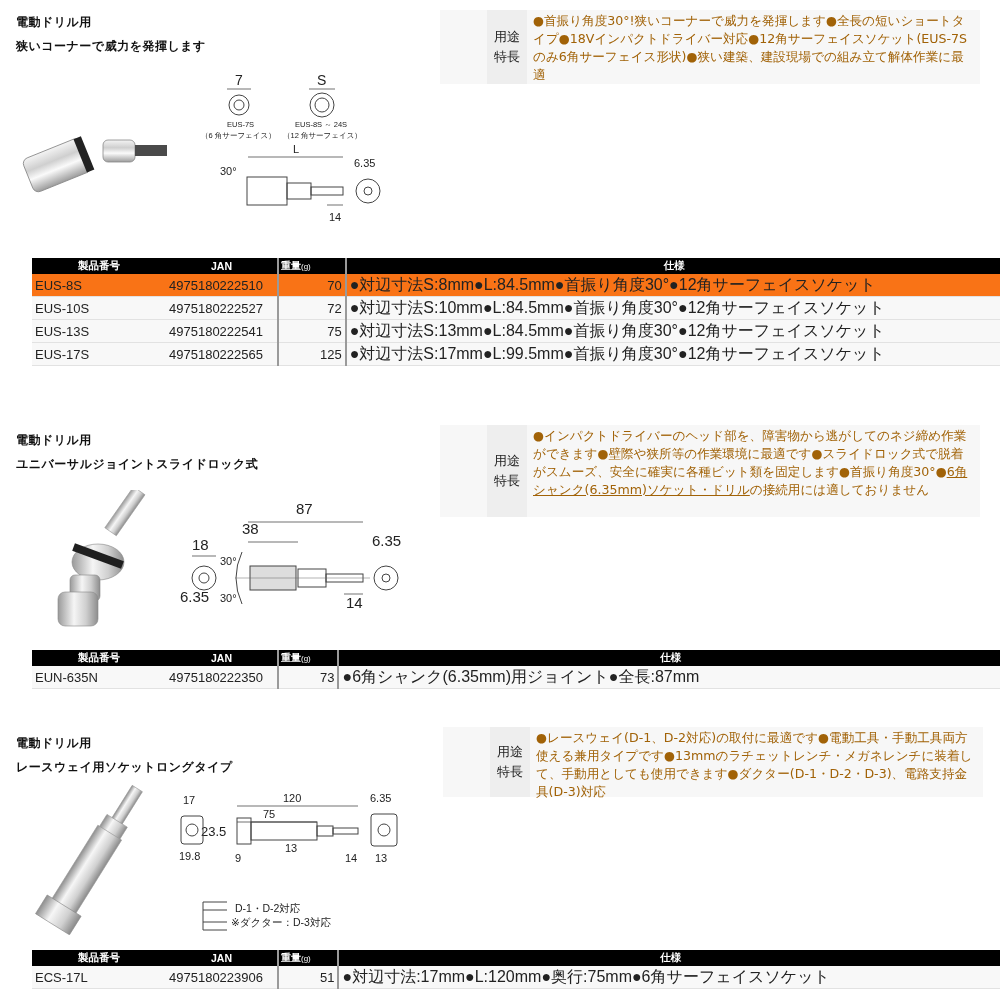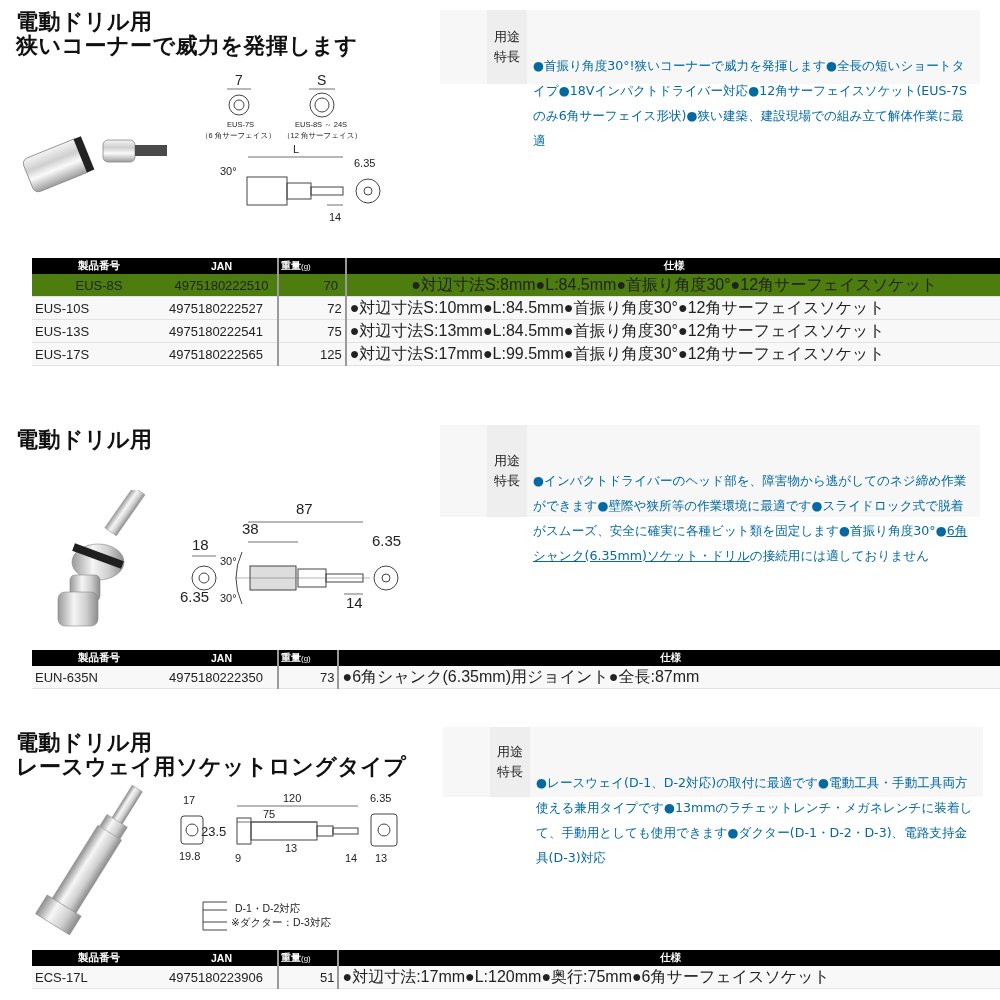--- a/index.html
+++ b/index.html
@@ -1,28 +1,28 @@
 <!DOCTYPE html>
 <html><head>
 <meta charset="utf-8">
 <style>
   html,body{margin:0;padding:0;background:#fff;}
   body{width:1000px;height:1000px;position:relative;overflow:hidden;font-family:"DejaVu Sans","Liberation Sans",sans-serif;color:#222;}
   .abs{position:absolute;}
-  .title{font-weight:bold;font-size:22px;line-height:24px;color:#111;letter-spacing:0.5px;}
+  .title{font-weight:bold;font-size:12px;line-height:24px;color:#111;letter-spacing:0.5px;}
   .feat{position:absolute;background:#f7f7f7;display:flex;}
   .feat .lab{width:40px;background:#eeeeee;display:flex;align-items:center;justify-content:center;font-size:13px;line-height:20px;text-align:center;color:#222;margin-left:47px;}
-  .feat .txt{flex:1;padding:2px 8px 2px 6px;font-size:12.6px;line-height:25px;color:#0369a1;margin-top:41px;}
+  .feat .txt{flex:1;padding:2px 8px 2px 6px;font-size:12.6px;line-height:18px;color:#a16207;}
   .feat .txt u{text-decoration:underline;}
   table.spec{position:absolute;left:32px;width:970px;border-collapse:collapse;font-family:"Liberation Sans","DejaVu Sans",sans-serif;font-size:13px;}
   table.spec th{background:#000;color:#fff;font-size:10.5px;font-weight:bold;height:16px;padding:0;text-align:center;}
   table.spec th.w{text-align:left;padding-left:2px;font-size:10px;}
   table.spec th.w small{font-size:8px;font-weight:normal;}
   table.spec td{height:22px;padding:0 3px;border-bottom:1px solid #e2e2e2;white-space:nowrap;color:#222;}
-  table.spec tr.g td{background:#4d7c0f;text-align:center;}
+  table.spec tr.g td{background:#f97316;}
   table.spec tr.l td{background:#f8f8f8;}
   table.spec td.num{text-align:right;padding-left:41px;}
   table.spec td.sep,table.spec th.sep{border-right:2px solid #9a9a9a;}
   table.spec td.spec1{font-size:16px;font-family:Liberation Sans, sans-serif;}
   .dim{font-family:"Liberation Sans","DejaVu Sans",sans-serif;fill:#222;}
 </style>
 </head>
 <body>
 
 <div class="abs title" style="left:16px;top:10px;">
@@ -127,20 +127,21 @@
       <td>EUS-17S</td>
         <td class="sep">4975180222565</td>
         <td class="num sep">125</td>
         <td class="spec1">●対辺寸法S:17mm●L:99.5mm●首振り角度30°●12角サーフェイスソケット</td>
     </tr>
   </tbody>
 </table>
 
 <div class="abs title" style="left:16px;top:428px;">
   <div>電動ドリル用</div>
+  <div>ユニバーサルジョイントスライドロック式</div>
 </div>
 
 <div class="feat" style="left:440px;top:425px;width:540px;height:92px;">
   <div class="lab">
     <div>
         <div>用途</div>
         <div>特長</div>
       </div>
   </div>
   <div class="txt"><span>●インパクトドライバーのヘッド部を、障害物から逃がしてのネジ締め作業ができます●壁際や狭所等の作業環境に最適です●スライドロック式で脱着がスムーズ、安全に確実に各種ビット類を固定します●首振り角度30°●</span><u>6角シャンク(6.35mm)ソケット・ドリル</u><span>の接続用には適しておりません</span></div>

